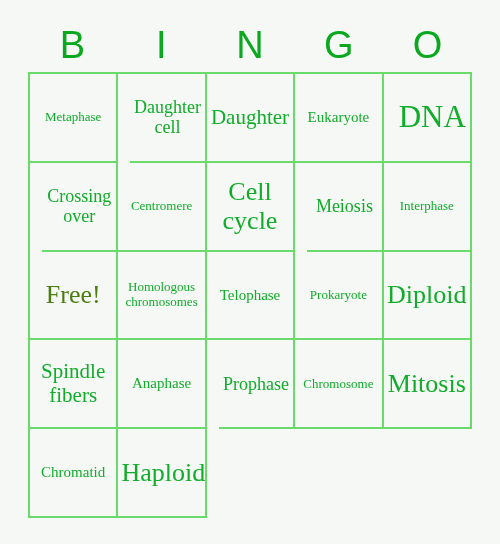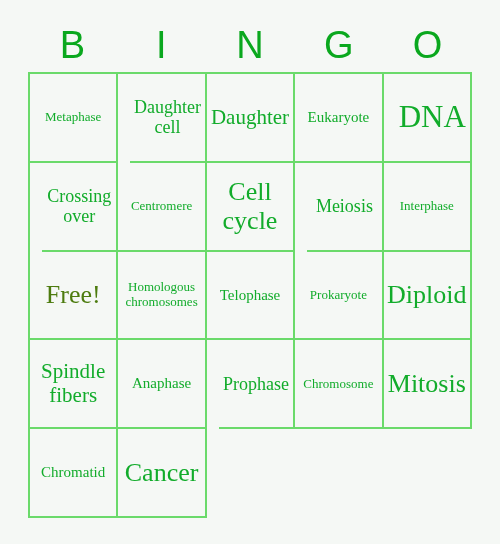--- a/index.html
+++ b/index.html
@@ -158,17 +158,17 @@
       <div class="cell fs-xs">
         <span>Chromosome</span>
       </div>
       <div class="cell fs-xxl">
         <span>Mitosis</span>
       </div>
       <div class="cell fs-m">
         <span>Chromatid</span>
       </div>
       <div class="cell fs-xxl">
-        <span>Cancer</span>
+        <span>Haploid</span>
       </div>
     </div>
 
 </div>
 
 </body></html>

